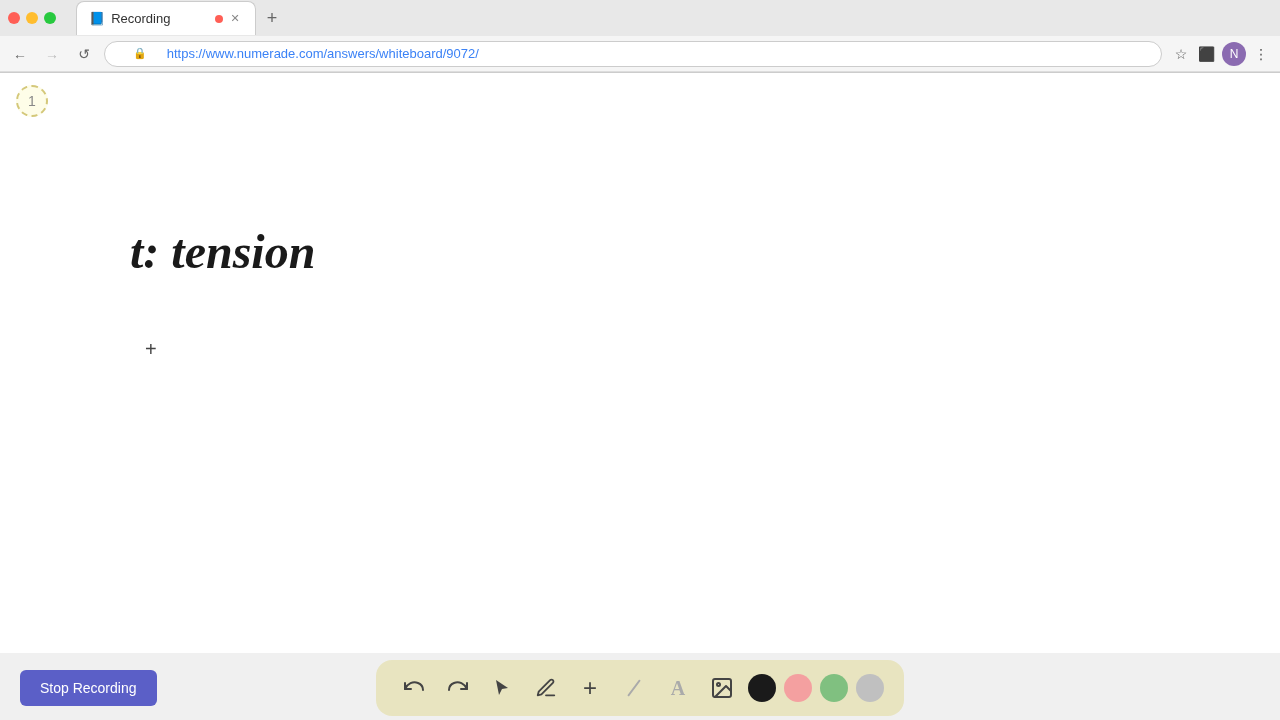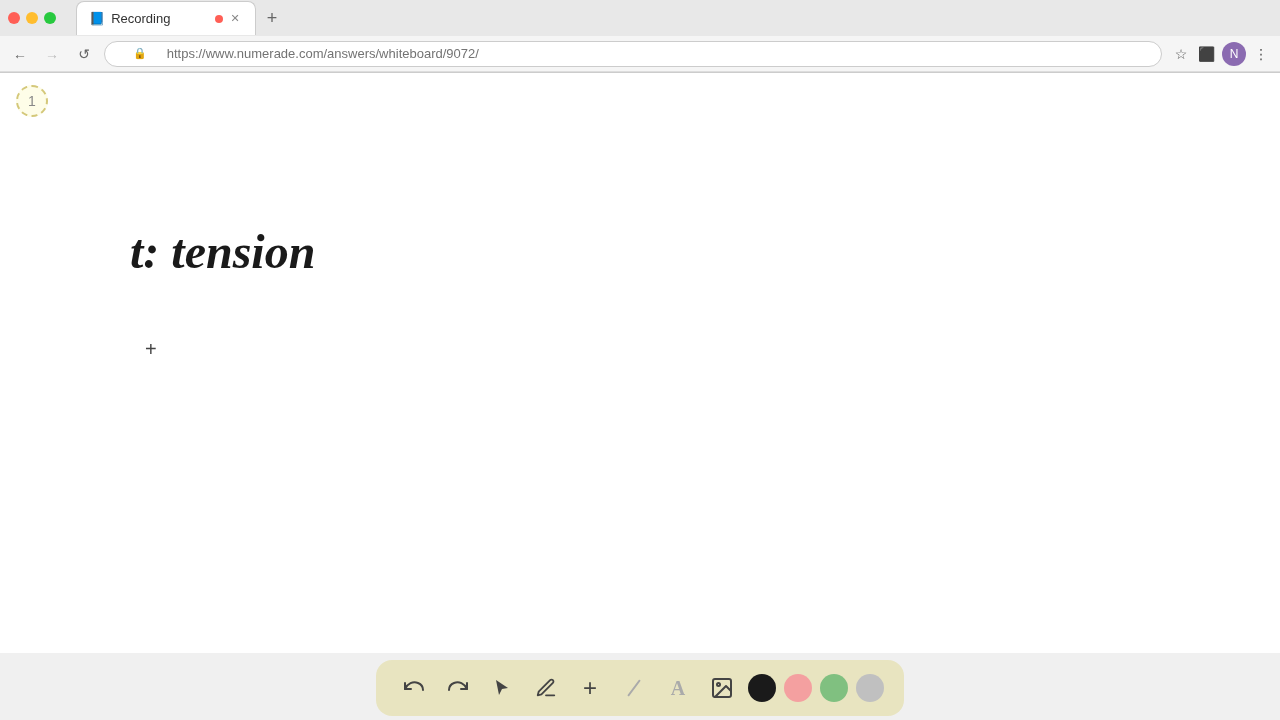--- a/index.html
+++ b/index.html
@@ -288,21 +288,21 @@
     </div>
   </div>
 
   <div class="address-bar">
     <button class="nav-btn">←</button>
     <button class="nav-btn" style="opacity:0.4;">→</button>
     <button class="nav-btn">↺</button>
 
     <div class="url-bar">
       <span class="url-lock">🔒</span>
-      <span style="font-size:13px; color:#737373;padding-left:16px;">https://www.numerade.com/answers/whiteboard/9072/</span>
+      <span style="font-size:13px; color:#3b82f6;padding-left:16px;">https://www.numerade.com/answers/whiteboard/9072/</span>
     </div>
 
     <div class="browser-actions">
       <button class="browser-action-btn">☆</button>
       <button class="browser-action-btn">⬛</button>
       <button class="browser-action-btn" style="width:24px;height:24px;border-radius:50%;background:#8b6bb1;color:#fff;font-size:12px;">N</button>
       <button class="browser-action-btn">⋮</button>
     </div>
   </div>
 </div>
@@ -314,20 +314,21 @@
 
   <svg class="handwriting-svg" width="300" height="80">
 
     <text x="0" y="55" font-family="'Comic Sans MS', cursive" font-size="48" font-weight="bold" fill="#1a1a1a" style="font-style: italic;">t:  tension</text>
   </svg>
 
   <div class="cursor-plus">+</div>
 </div>
 
 <div class="bottom-toolbar">
+  <button class="stop-recording-btn">Stop Recording</button>
 
   <div class="drawing-toolbar">
 
     <button class="tool-btn" style="font-size:22px;">
       <svg width="24" height="24" viewBox="0 0 24 24" fill="none" stroke="#444" stroke-width="2" stroke-linecap="round" stroke-linejoin="round">
         <path d="M3 7v6h6"></path>
           <path d="M3 13C5.5 7.5 11 5 16 7c3 1.2 5 4 5 7"></path>
       </svg>
     </button>
 

